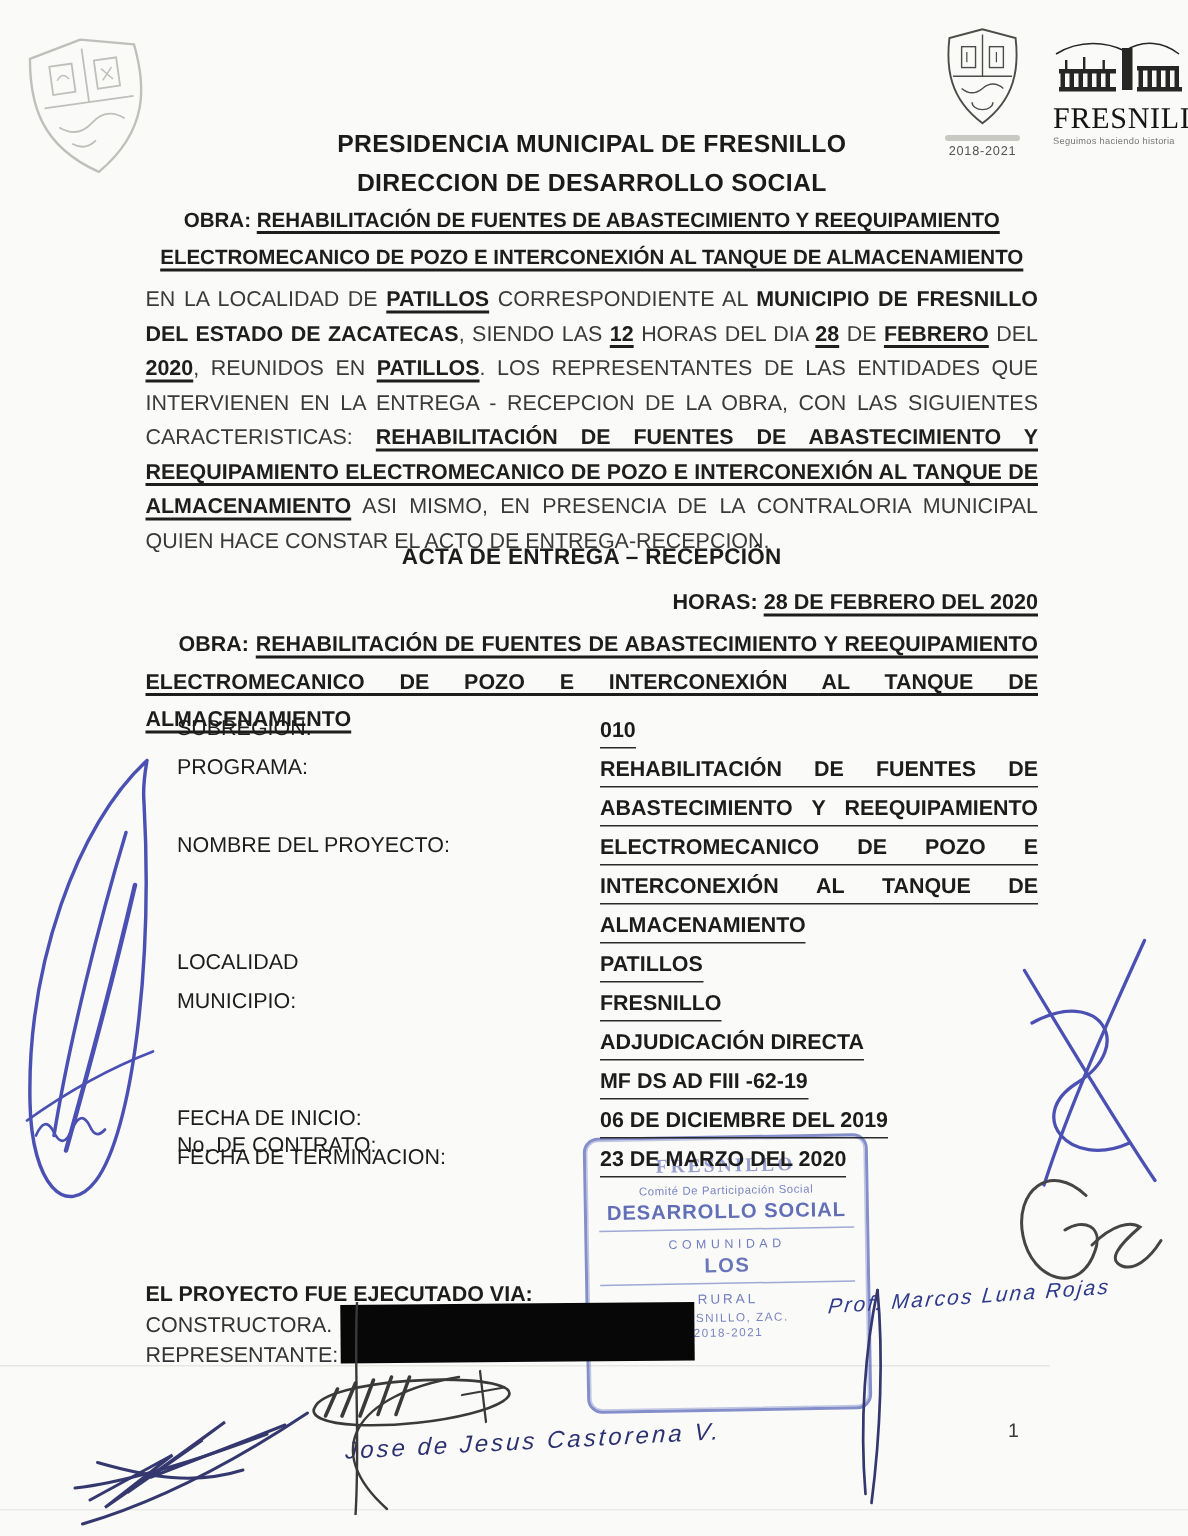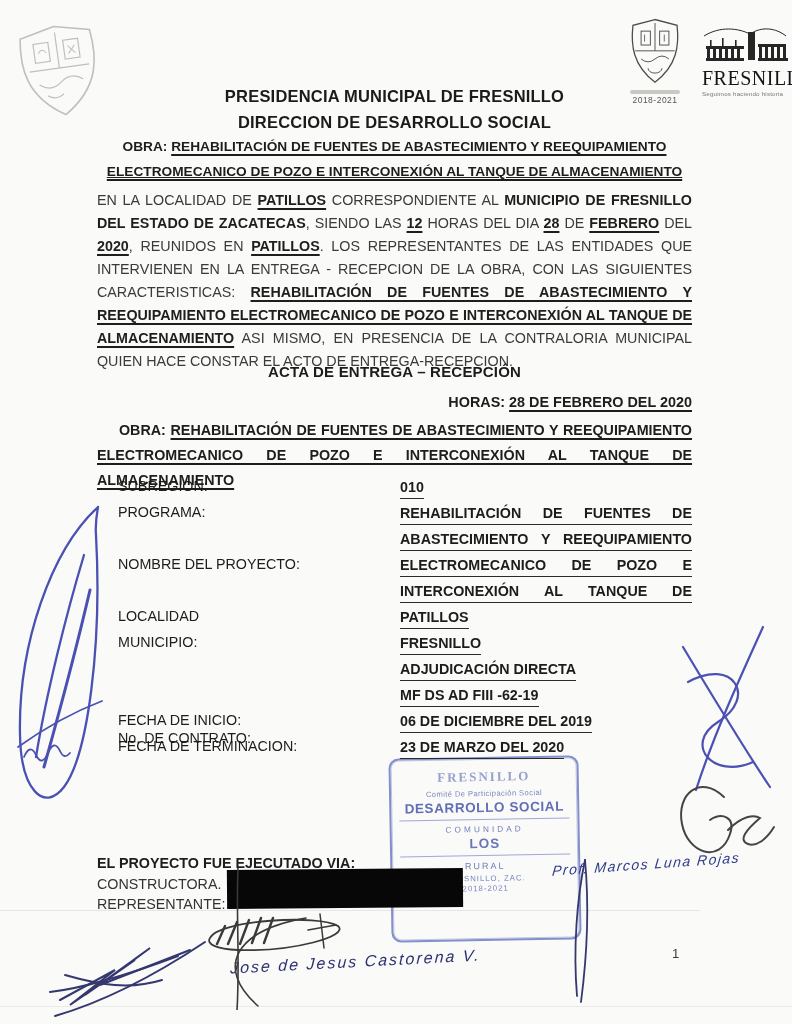--- a/index.html
+++ b/index.html
@@ -132,21 +132,21 @@
     <div class="wordmark">FRESNILLO</div>
     <div class="tagline">Seguimos haciendo historia</div>
   </div>
 
   <div class="abs title" style="top:87px;">PRESIDENCIA MUNICIPAL DE FRESNILLO</div>
   <div class="abs title" style="top:113px;">DIRECCION DE DESARROLLO SOCIAL</div>
   <div class="abs obra-h" style="top:139px;">
     <span>OBRA:</span>
     <span class="u">REHABILITACIÓN DE FUENTES DE ABASTECIMIENTO Y REEQUIPAMIENTO</span>
   </div>
-  <div class="abs obra-h" style="top:164px;text-decoration:underline;">
+  <div class="abs obra-h" style="top:164px;">
     <span class="u">ELECTROMECANICO DE POZO E INTERCONEXIÓN AL TANQUE DE ALMACENAMIENTO</span>
   </div>
 
   <div class="abs intro"><span>EN LA LOCALIDAD DE </span><span class="b u">PATILLOS</span><span> CORRESPONDIENTE AL </span><span class="b">MUNICIPIO DE FRESNILLO DEL ESTADO DE ZACATECAS</span><span>, SIENDO LAS </span><span class="b u">12</span><span> HORAS DEL DIA </span><span class="b u">28</span><span> DE </span><span class="b u">FEBRERO</span><span> DEL </span><span class="b u">2020</span><span>, REUNIDOS EN </span><span class="b u">PATILLOS</span><span>. LOS REPRESENTANTES DE LAS ENTIDADES QUE INTERVIENEN EN LA ENTREGA - RECEPCION DE LA OBRA, CON LAS SIGUIENTES CARACTERISTICAS: </span><span class="b u">REHABILITACIÓN DE FUENTES DE ABASTECIMIENTO Y REEQUIPAMIENTO ELECTROMECANICO DE POZO E INTERCONEXIÓN AL TANQUE DE ALMACENAMIENTO</span><span> ASI MISMO, EN PRESENCIA DE LA CONTRALORIA MUNICIPAL QUIEN HACE CONSTAR EL ACTO DE ENTREGA-RECEPCION.</span></div>
 
   <div class="abs acta">ACTA DE ENTREGA – RECEPCIÓN</div>
 
   <div class="abs fecha">
     <span>HORAS: </span>
     <span class="u">28 DE FEBRERO DEL 2020</span>
@@ -195,20 +195,23 @@
               <span>E</span>
             </div>
           </div>
           <div class="fline">
             <div class="fval just">
               <span>INTERCONEXIÓN</span>
               <span>AL</span>
               <span>TANQUE</span>
               <span>DE</span>
             </div>
+          </div>
+          <div class="fline">
+            <div class="fval">ALMACENAMIENTO</div>
           </div>
         </div>
       </div>
       <div class="frow">
         <div class="flabel" style="top: 0px;">LOCALIDAD</div>
         <div class="fvals">
           <div class="fline">
             <div class="fval">PATILLOS</div>
           </div>
         </div>

